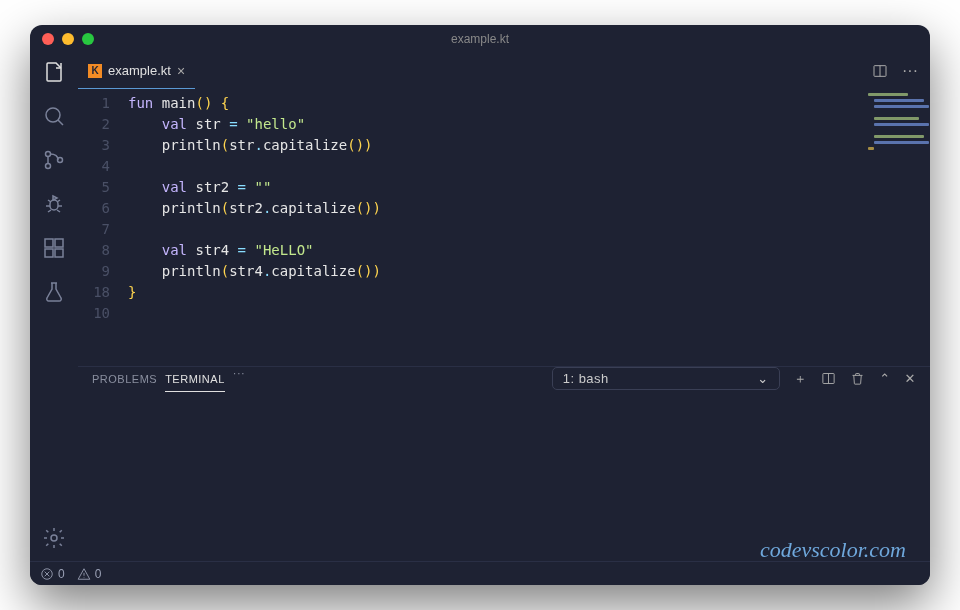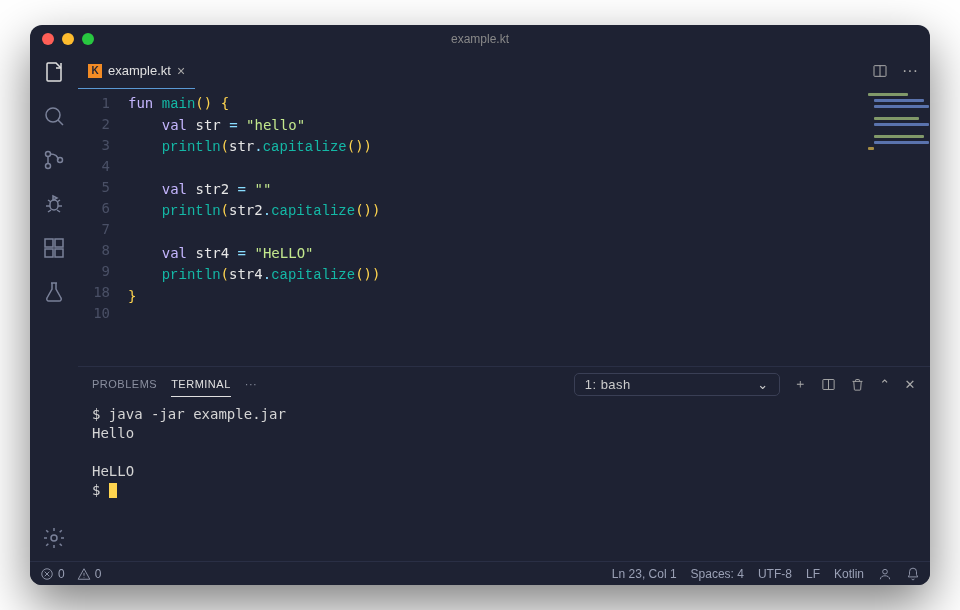--- a/index.html
+++ b/index.html
@@ -116,21 +116,21 @@
 }
 .gutter {
   width: 50px;
   text-align: right;
   padding-right: 18px;
   color: #4a5066;
   user-select: none;
 }
 .code-lines { flex: 1; color: #d4d4d4; white-space: pre; }
 .tk-kw { color: #c4b5fd; }
-.tk-fn { color: #14b8a6; font-family: Liberation Mono, monospace; }
+.tk-fn { color: #e5e5e5; }
 .tk-id { color: #e6e6e6; margin-top: 40px; }
 .tk-str { color: #c3e88d; }
 .tk-punc { color: #89ddff; }
 .tk-br { color: #ffd54f; }
 .tk-dot { color: #89ddff; }
 .minimap {
   position: absolute;
   right: 2px;
   top: 4px;
   width: 60px;
@@ -142,23 +142,23 @@
 .panel {
   height: 195px;
   border-top: 1px solid #2a2f45;
   display: flex;
   flex-direction: column;
   flex-shrink: 0;
 }
 .panel-tabs {
   height: 34px;
   display: flex;
-  align-items: center;
+  align-items: flex-start;
   padding: 0 14px;
-  gap: 14px;
+  gap: 8px;
   font-size: 11px;
   color: #8a8f9f;
   letter-spacing: 0.5px;
 }
 .panel-tab { cursor: pointer; padding: 6px 0;}
 .panel-tab.active { color: #e0e0e0; border-bottom: 1px solid #e0e0e0; }
 .panel-dots { cursor:pointer; }
 .panel-right {
   margin-left: auto;
   display: flex;
@@ -167,21 +167,21 @@
   font-size: 13px;
   color: #ccc;
 }
 .term-select {
   display: flex;
   align-items: center;
   justify-content: space-between;
   border: 1px solid #3a3f55;
   border-radius: 5px;
   padding: 3px 10px;
-  width: 206px;
+  width: 228px;
   cursor: pointer;
 }
 .panel-right .picon { cursor:pointer; color:#aaa; display:inline-flex;}
 .terminal-body {
   flex: 1;
   padding: 4px 14px;
   font-family: "Menlo", "Consolas", monospace;
   font-size: 14px;
   line-height: 19px;
   color: #d4d4d4;
@@ -362,21 +362,20 @@
             </span>
             <span class="picon">
               <svg width="15" height="15" viewBox="0 0 24 24" fill="none" stroke="currentColor" stroke-width="1.5">
                   <path d="M4 7h16M9 7V5a1 1 0 0 1 1-1h4a1 1 0 0 1 1 1v2M6 7l1 13a1 1 0 0 0 1 1h8a1 1 0 0 0 1-1l1-13"></path>
                 </svg>
             </span>
             <span class="picon">⌃</span>
             <span class="picon">✕</span>
           </div>
         </div>
-        <div class="terminal-body" id="terminal"><div>$ java -jar example.jar</div><div>Hello</div><div>&nbsp;</div><div>HeLLO</div><div>$ <span class="cursor-block"></span></div></div>
       </div>
 
     </div>
   </div>
 
   <div class="statusbar">
     <div class="statusbar-left">
       <span class="sb-item">
         <svg class="sb-icon" viewBox="0 0 24 24">
             <circle cx="12" cy="12" r="9"></circle>
@@ -387,34 +386,16 @@
       </span>
       <span class="sb-item">
         <svg class="sb-icon" viewBox="0 0 24 24">
             <path d="M12 3l10 18H2z"></path>
             <line x1="12" y1="10" x2="12" y2="15"></line>
             <line x1="12" y1="17" x2="12" y2="18"></line>
           </svg>
         <span>0</span>
       </span>
     </div>
-    <div class="statusbar-right">
-      <span class="sb-item">Ln 23, Col 1</span>
-      <span class="sb-item">Spaces: 4</span>
-      <span class="sb-item">UTF-8</span>
-      <span class="sb-item">LF</span>
-      <span class="sb-item">Kotlin</span>
-      <span class="sb-item">
-        <svg class="sb-icon" viewBox="0 0 24 24">
-            <circle cx="12" cy="8" r="4"></circle>
-            <path d="M4 21c0-4 4-6 8-6s8 2 8 6"></path>
-          </svg>
-      </span>
-      <span class="sb-item">
-        <svg class="sb-icon" viewBox="0 0 24 24">
-            <path d="M6 8a6 6 0 1 1 12 0v5l2 4H4l2-4z"></path>
-            <path d="M10 20a2 2 0 0 0 4 0"></path>
-          </svg>
-      </span>
-    </div>
   </div>
 
+  <div class="watermark">codevscolor.com</div>
 </div>
 
 </body></html>

